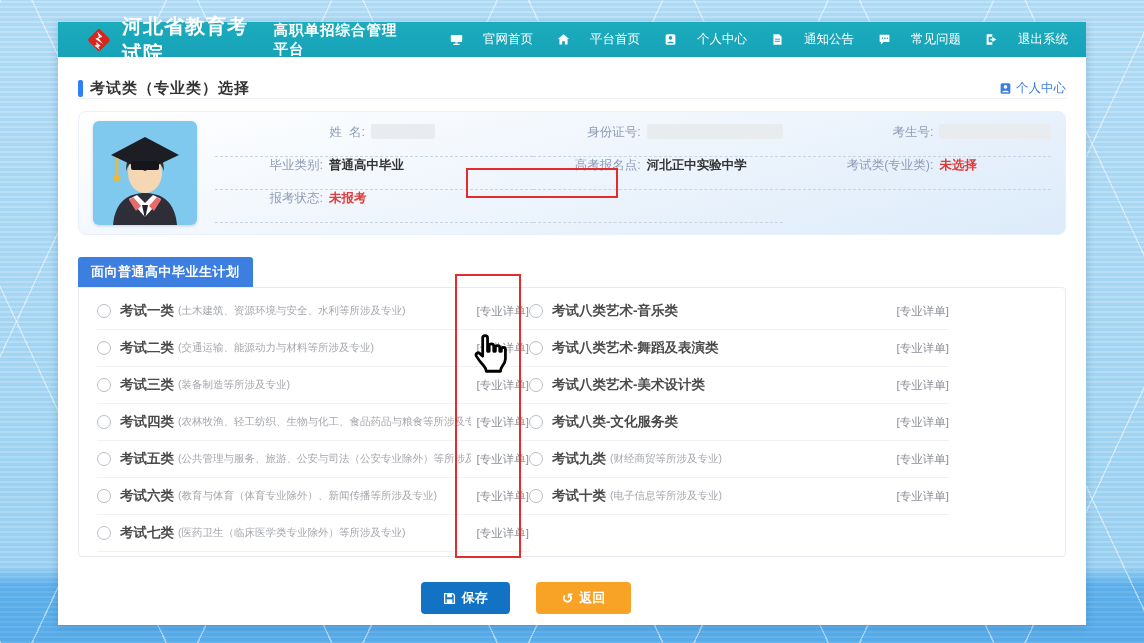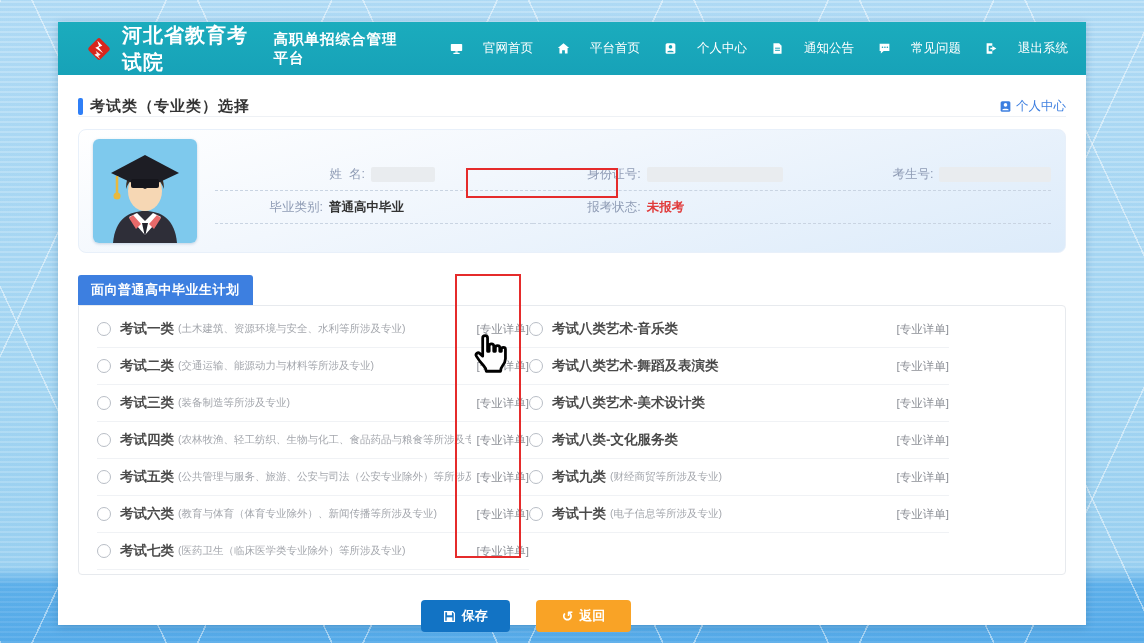--- a/index.html
+++ b/index.html
@@ -11,21 +11,21 @@
       repeating-linear-gradient(65deg, rgba(255,255,255,.45) 0 1.5px, rgba(255,255,255,0) 1.5px 150px),
       repeating-linear-gradient(0deg, rgba(255,255,255,.12) 0 2px, rgba(120,190,235,.15) 2px 5px),
       linear-gradient(180deg,#b7def6 0%,#a9d8f3 60%,#9ed2f1 88%,#57ace9 91%,#4fa7e8 100%);
   }
   .page{
     position:relative; width:1028px; margin:22px auto 0; height:603px;
     background:#ffffff; box-shadow:0 2px 8px rgba(30,80,120,.25);
   }
   
   .topbar{
-    height:53px; background:linear-gradient(180deg,#1bacbd,#17a2b8);
+    height:35px; background:linear-gradient(180deg,#1bacbd,#17a2b8);
     display:flex; align-items:center; padding:0 18px 0 26px; color:#fff;
   }
   .brand{ display:flex; align-items:center; gap:8px; }
   .logo{ width:30px; height:30px; flex:0 0 auto; }
   .brand-title{ font-size:20px; font-weight:bold; letter-spacing:1px; }
   .brand-sub{ font-size:14.5px; font-weight:bold; letter-spacing:1px; margin-left:4px; }
   .nav{ display:flex; align-items:center; gap:24px; margin-left:48px; }
   .nav a{ color:#fff; text-decoration:none; font-size:12.5px; display:flex; align-items:center; gap:20px; white-space:nowrap; }
   .nav svg{ width:13px; height:13px; }
   
@@ -38,21 +38,21 @@
   
   .profile-card{
     margin-top:12px; border-radius:8px; height:124px;
     background:linear-gradient(165deg,#ffffff 0%,#f2f7fd 40%,#dcebfa 100%);
     display:flex; align-items:center; padding:10px 14px; gap:18px;
     border:1px solid #e8f0fa;
   }
   .avatar{ width:104px; height:104px; border-radius:6px; overflow:hidden; flex:0 0 auto; box-shadow:0 1px 3px rgba(80,120,160,.3); }
   .avatar svg{ width:100%; height:100%; display:block; }
   .pgrid{ flex:1; display:grid; grid-template-columns:38% 30% 32%; }
-  .pcell{ display:flex; align-items:center; height:33px; border-bottom:1px dashed #c9d4e2; font-size:12.5px; overflow:hidden; }
+  .pcell{ display:flex; align-items:flex-start; height:33px; border-bottom:1px dashed #c9d4e2; font-size:12.5px; overflow:hidden; }
   .plabel{ color:#8f9cb5; min-width:108px; text-align:right; margin-right:6px; white-space:pre; }
   .pcell.c1 .plabel{ min-width:150px; }
   .pvalue{ color:#333; font-weight:bold; white-space:nowrap; }
   .pvalue.red{ color:#e03a3a; }
   .redacted{ background:#e9ecef; height:15px; border-radius:2px; }
   .redacted.w-sm{ width:64px; } .redacted.w-lg{ width:150px; }
   
   .plan-badge{
     display:inline-block; margin-top:22px; background:#3d7fe0; color:#fff;
     font-size:13px; font-weight:bold; padding:6px 13px; border-radius:3px 3px 0 0; letter-spacing:.5px;
@@ -191,21 +191,29 @@
         </div>
 
         <div class="pcell c1">
           <span class="plabel">考生号:</span>
           <span class="redacted w-lg"></span>
         </div>
         <div class="pcell">
           <span class="plabel">毕业类别:</span>
           <span class="pvalue">普通高中毕业</span>
         </div>
-
+        <div class="pcell">
+          <span class="plabel">高考报名点:</span>
+          <span class="pvalue">河北正中实验中学</span>
+        </div>
+
+        <div class="pcell c1">
+          <span class="plabel">考试类(专业类):</span>
+          <span class="pvalue red">未选择</span>
+        </div>
         <div class="pcell">
           <span class="plabel">报考状态:</span>
           <span class="pvalue red">未报考</span>
         </div>
         <div class="pcell"></div>
       </div>
     </section>
 
     
     <div class="plan-badge">面向普通高中毕业生计划</div>

